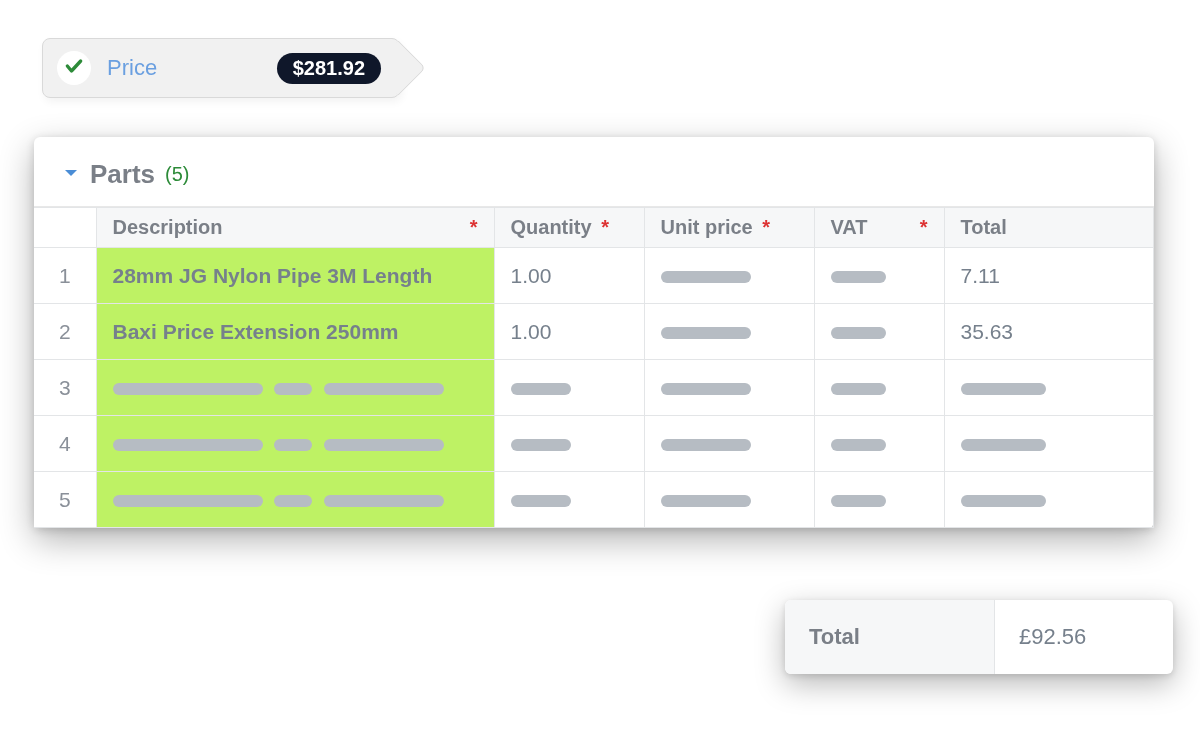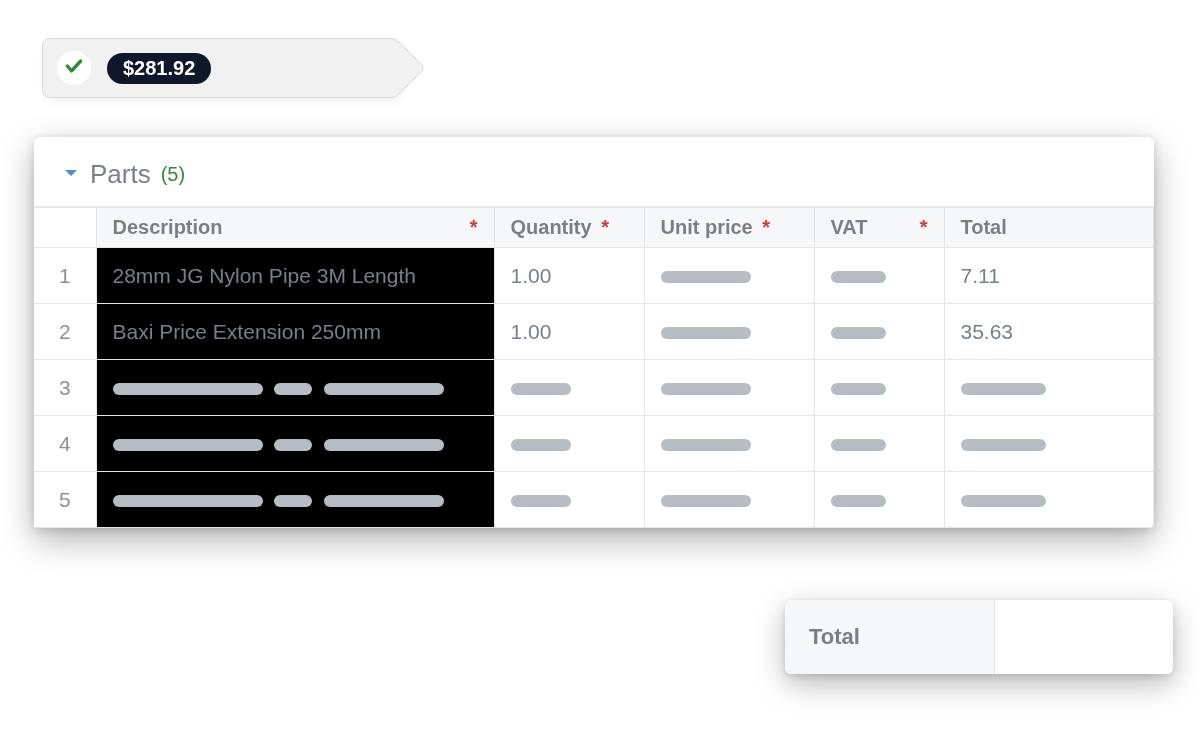--- a/index.html
+++ b/index.html
@@ -79,21 +79,21 @@
   .parts-header {
     display: flex;
     align-items: center;
     gap: 10px;
     padding: 0 28px 16px 28px;
     border-bottom: 1px solid #e8e8e8;
   }
   .caret svg { width: 18px; height: 18px; }
   .parts-title {
     font-size: 26px;
-    font-weight: 400;
+    font-weight: 700;
     color: #7a7f87;
   }
   .parts-count {
     font-size: 20px;
     color: #2d8b39;
   }
 
   table.parts {
     width: 100%;
     border-collapse: collapse;
@@ -131,21 +131,22 @@
     vertical-align: middle;
   }
   table.parts tbody td.rownum {
     text-align: center;
     background: #ffffff;
     border-left: none;
     color: #8a9099;
     font-size: 21px;
   }
   table.parts tbody td.desc {
-    background: #000000;
+    background: #bef264;
+    font-weight: bold;
   }
   table.parts tbody tr:last-child td { border-bottom: 1px solid #e3e5e7; }
 
   
   .ph { display:inline-block; height:12px; border-radius:999px; background:#b6bcc3; vertical-align:middle; }
 
   
   .total-card {
     position: absolute;
     top: 600px;
@@ -182,20 +183,21 @@
 <body>
 
 <div class="price-tag">
   <div class="check-circle">
     <span>
       <svg viewBox="0 0 24 24" fill="none" stroke="#2d8b39" stroke-width="4" stroke-linecap="round" stroke-linejoin="round">
           <polyline points="4 12 9 18 20 6"></polyline>
         </svg>
     </span>
   </div>
+  <span class="price-label">Price</span>
   <span class="price-pill">$281.92</span>
 </div>
 
 <div class="parts-card">
   <div class="parts-header">
     <span class="caret">
       <svg viewBox="0 0 24 24" fill="#4a8dd6">
           <path d="M4 8 L12 16 L20 8 Z"></path>
         </svg>
     </span>
@@ -262,13 +264,14 @@
         <td><span class="ph" style="width:90px"></span></td>
         <td><span class="ph" style="width:55px"></span></td>
         <td><span class="ph" style="width:85px"></span></td>
       </tr>
     </tbody>
   </table>
 </div>
 
 <div class="total-card">
   <div class="lbl">Total</div>
+  <div class="val">£92.56</div>
 </div>
 
 </body></html>

